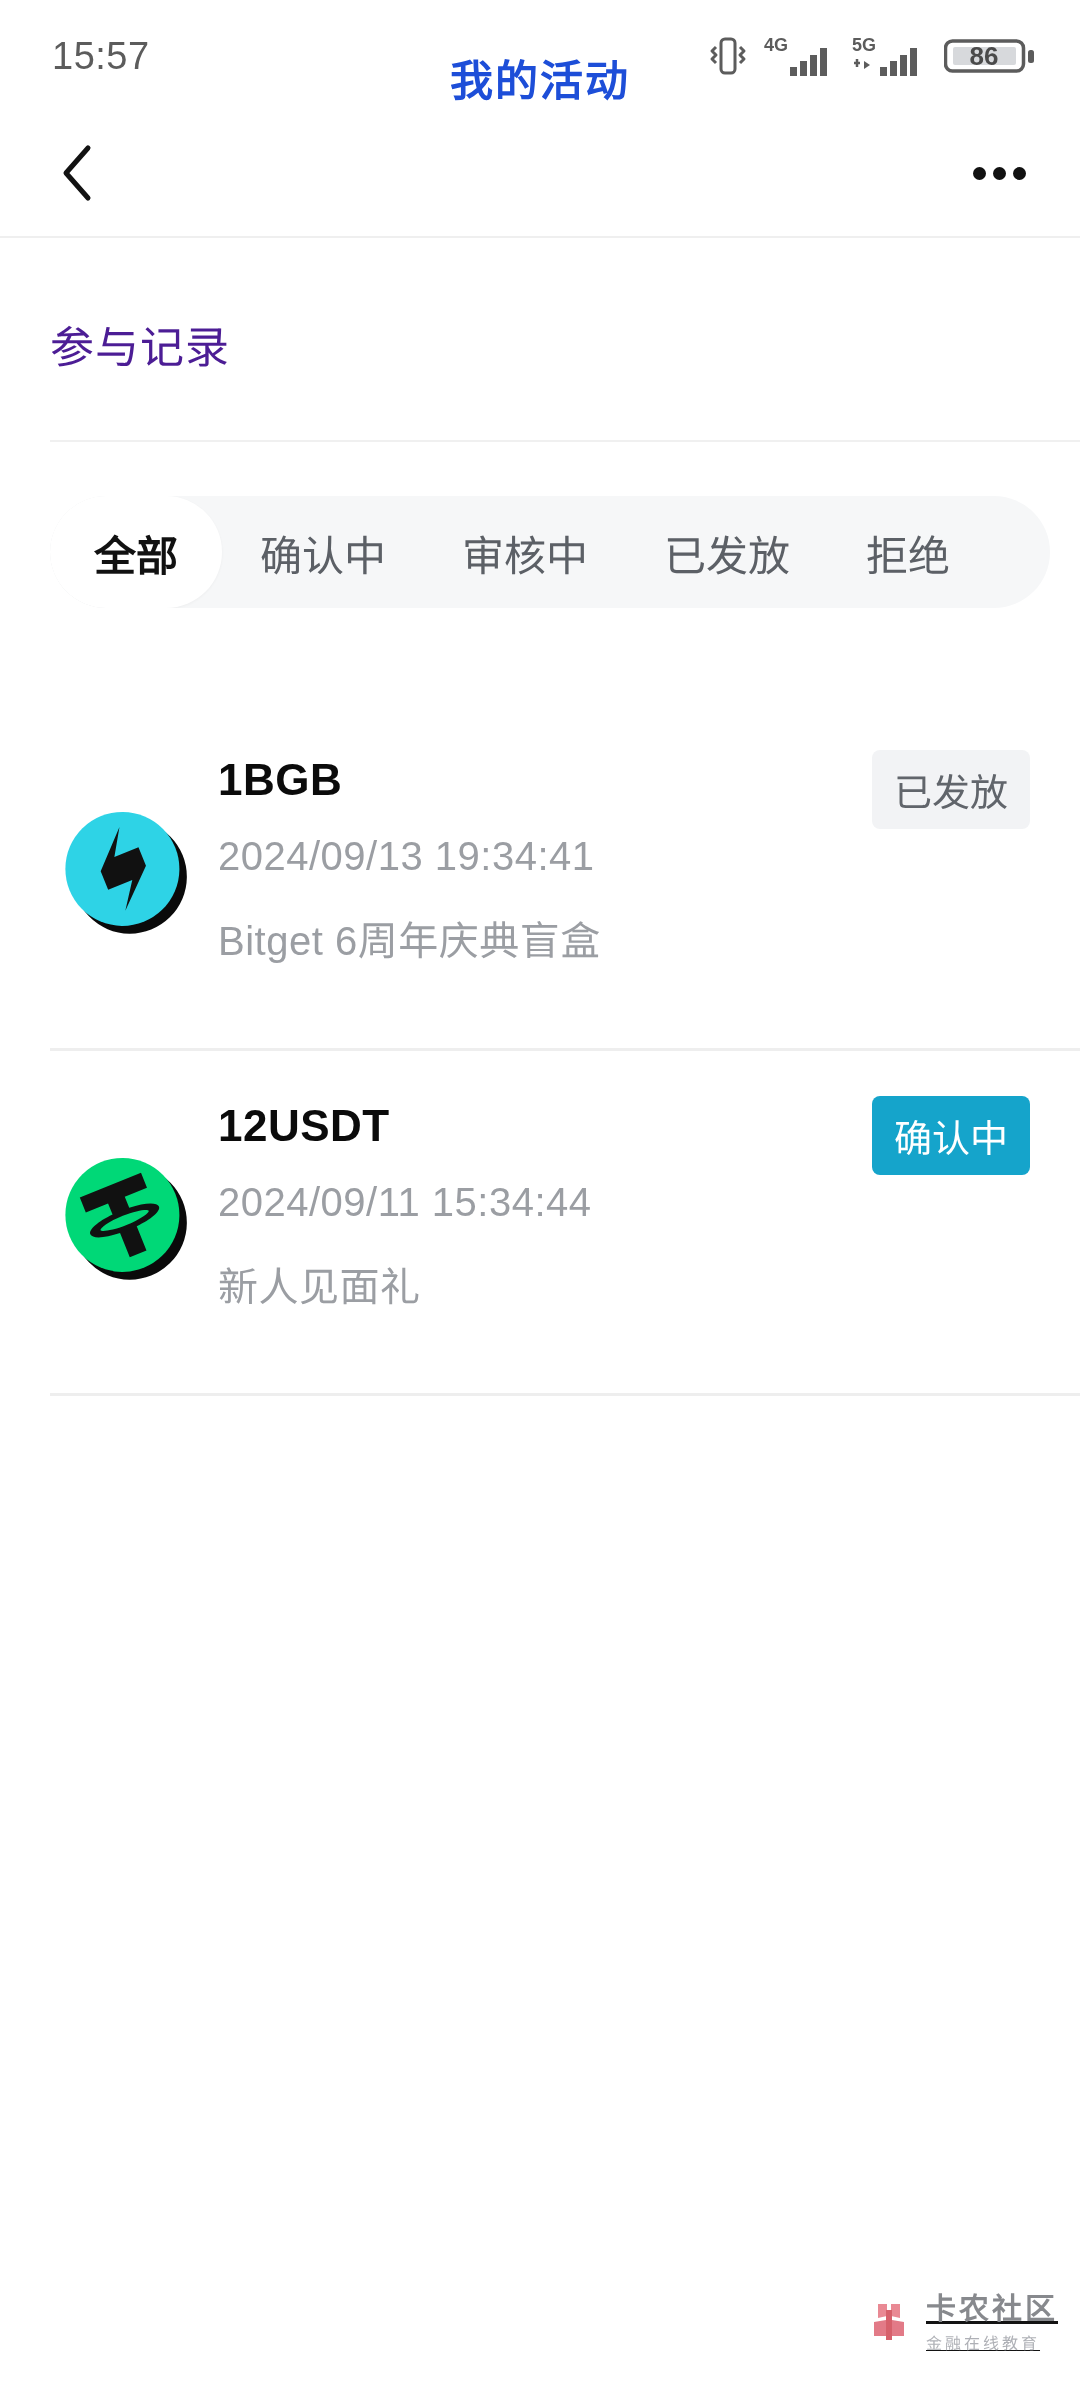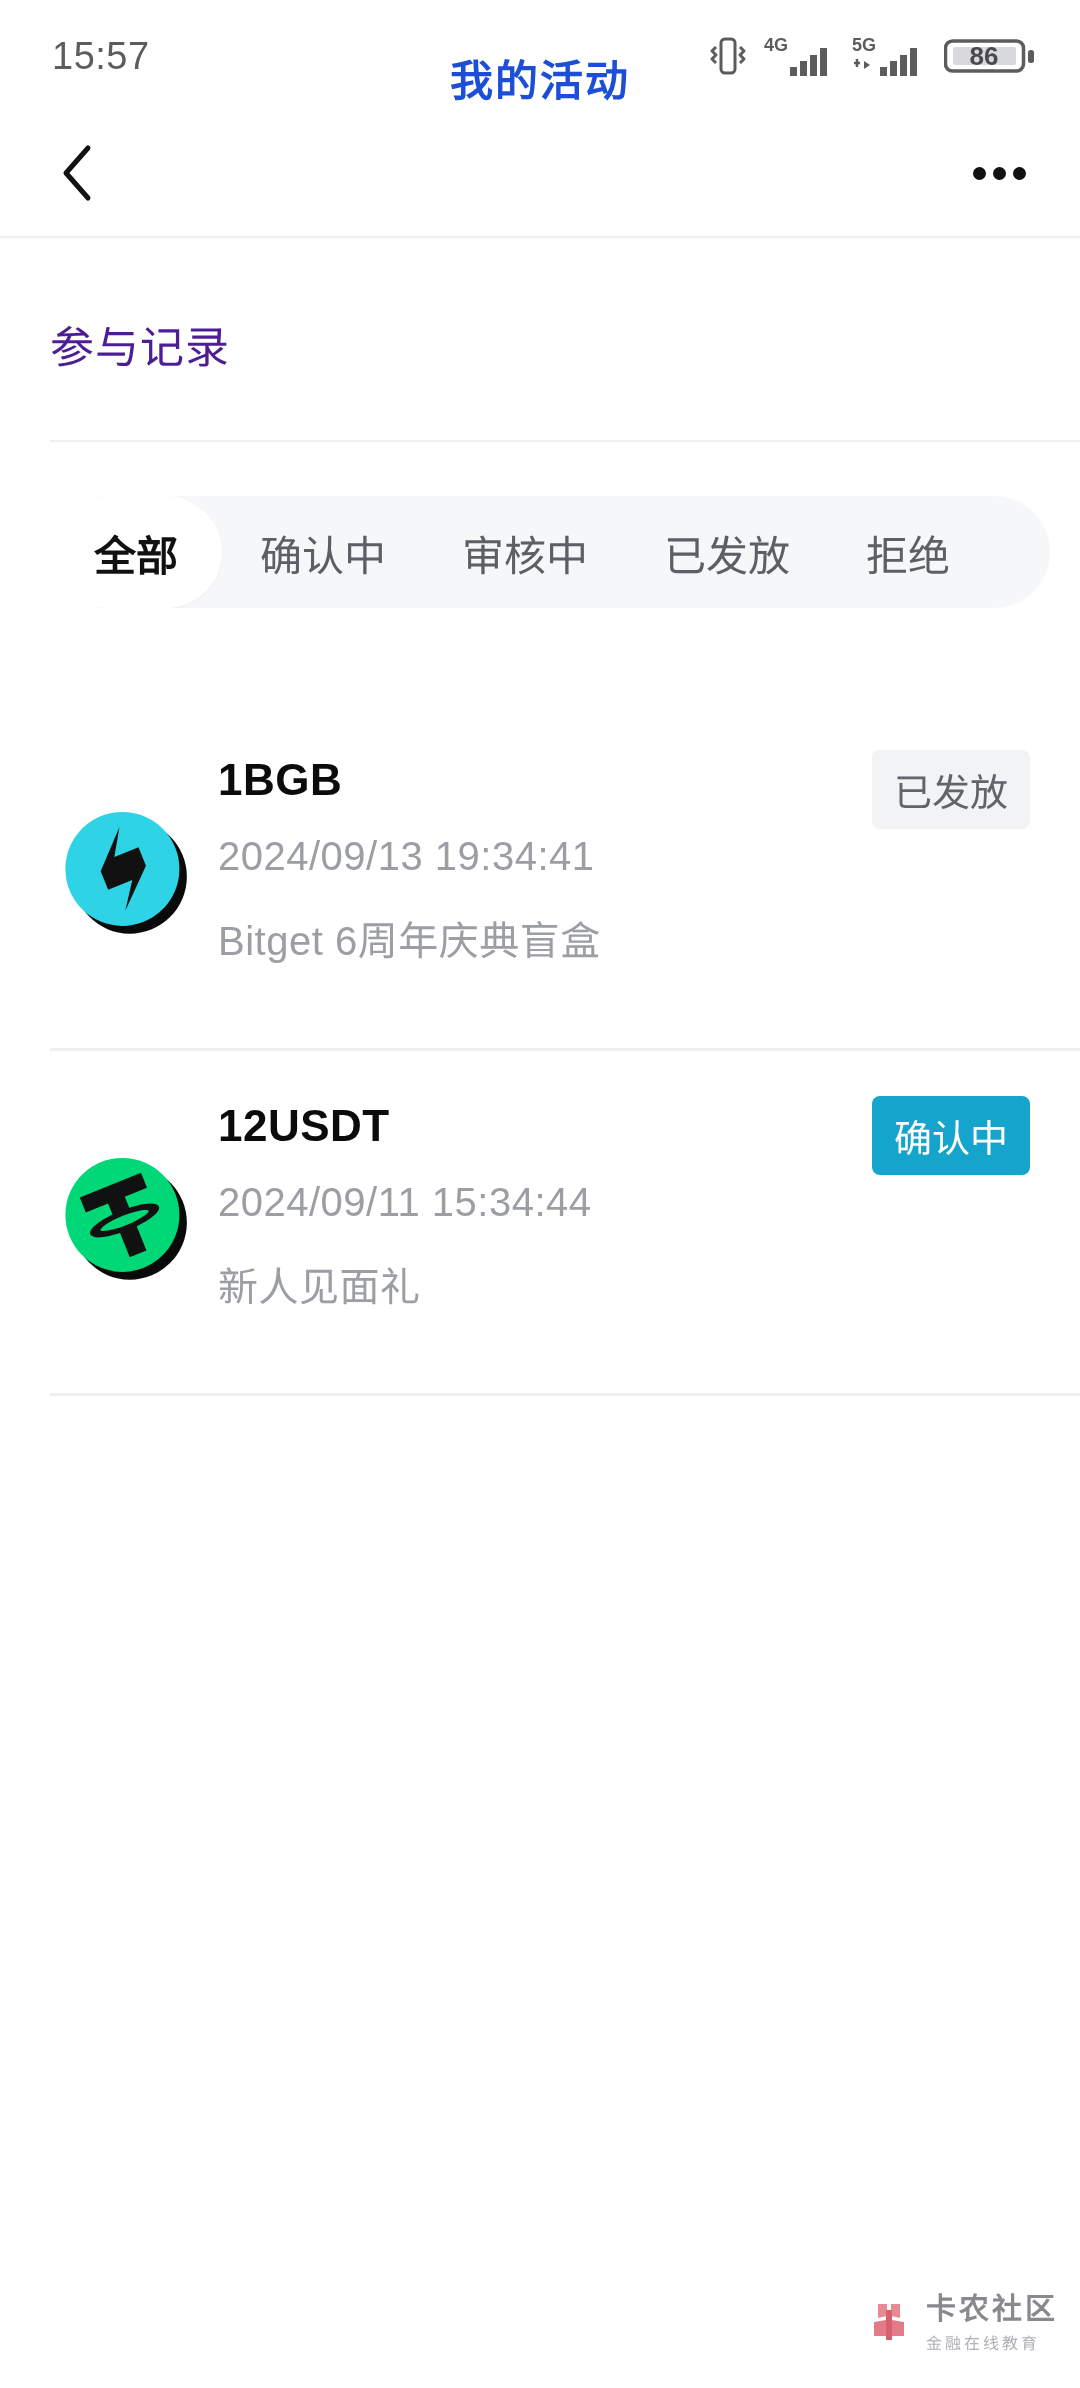--- a/index.html
+++ b/index.html
@@ -112,21 +112,21 @@
   }
   .badge.grey{ background:#f2f3f5; color:#61656b; }
   .badge.blue{ background:#15a4cb; color:#ffffff; }
   .row-divider{
     position:absolute; left:50px; width:1030px; height:3px; background:#eeeeee;
   }
 
   
   .watermark{
     position:absolute; right:22px; bottom:34px;
-    display:flex; align-items:center; gap:12px; opacity:0.92;
+    display:flex; align-items:center; gap:12px; opacity:0.92;text-decoration:underline;
   }
   .wm-text{ display:flex; flex-direction:column; }
   .wm-main{ font-size:30px; color:#7d7f84; letter-spacing:3px; font-weight:bold; line-height:1.1; }
   .wm-sub{ font-size:16px; color:#a8aab0; letter-spacing:3px; margin-top:5px; }
 </style>
 </head>
 <body>
 
 <div id="screen">
 

